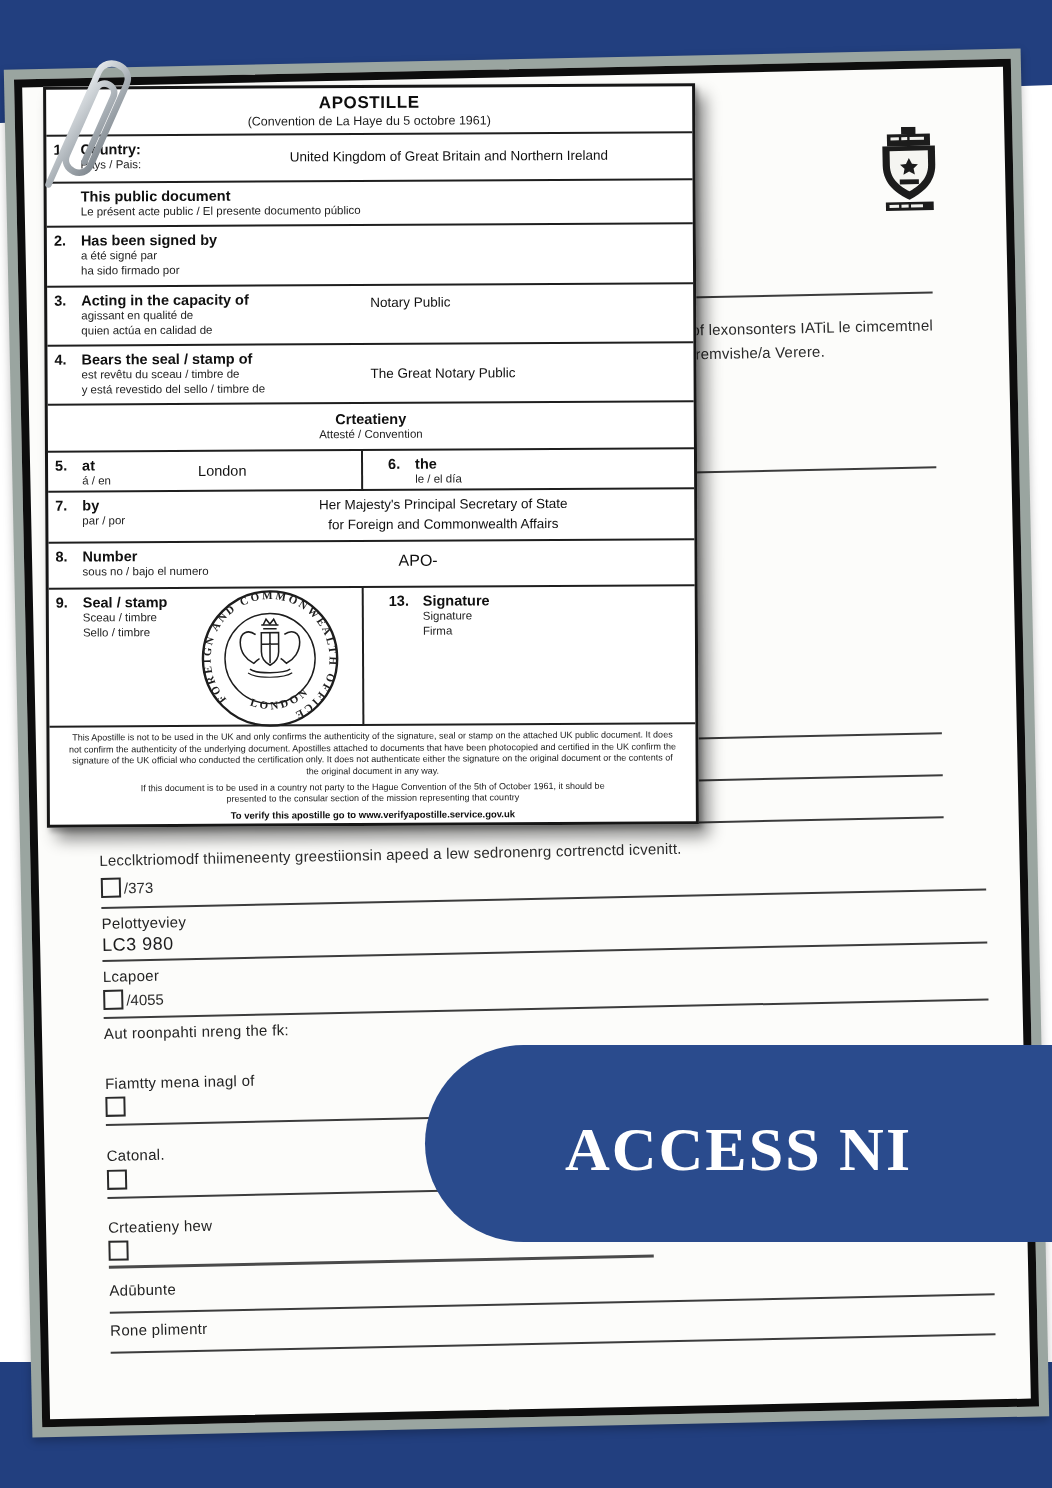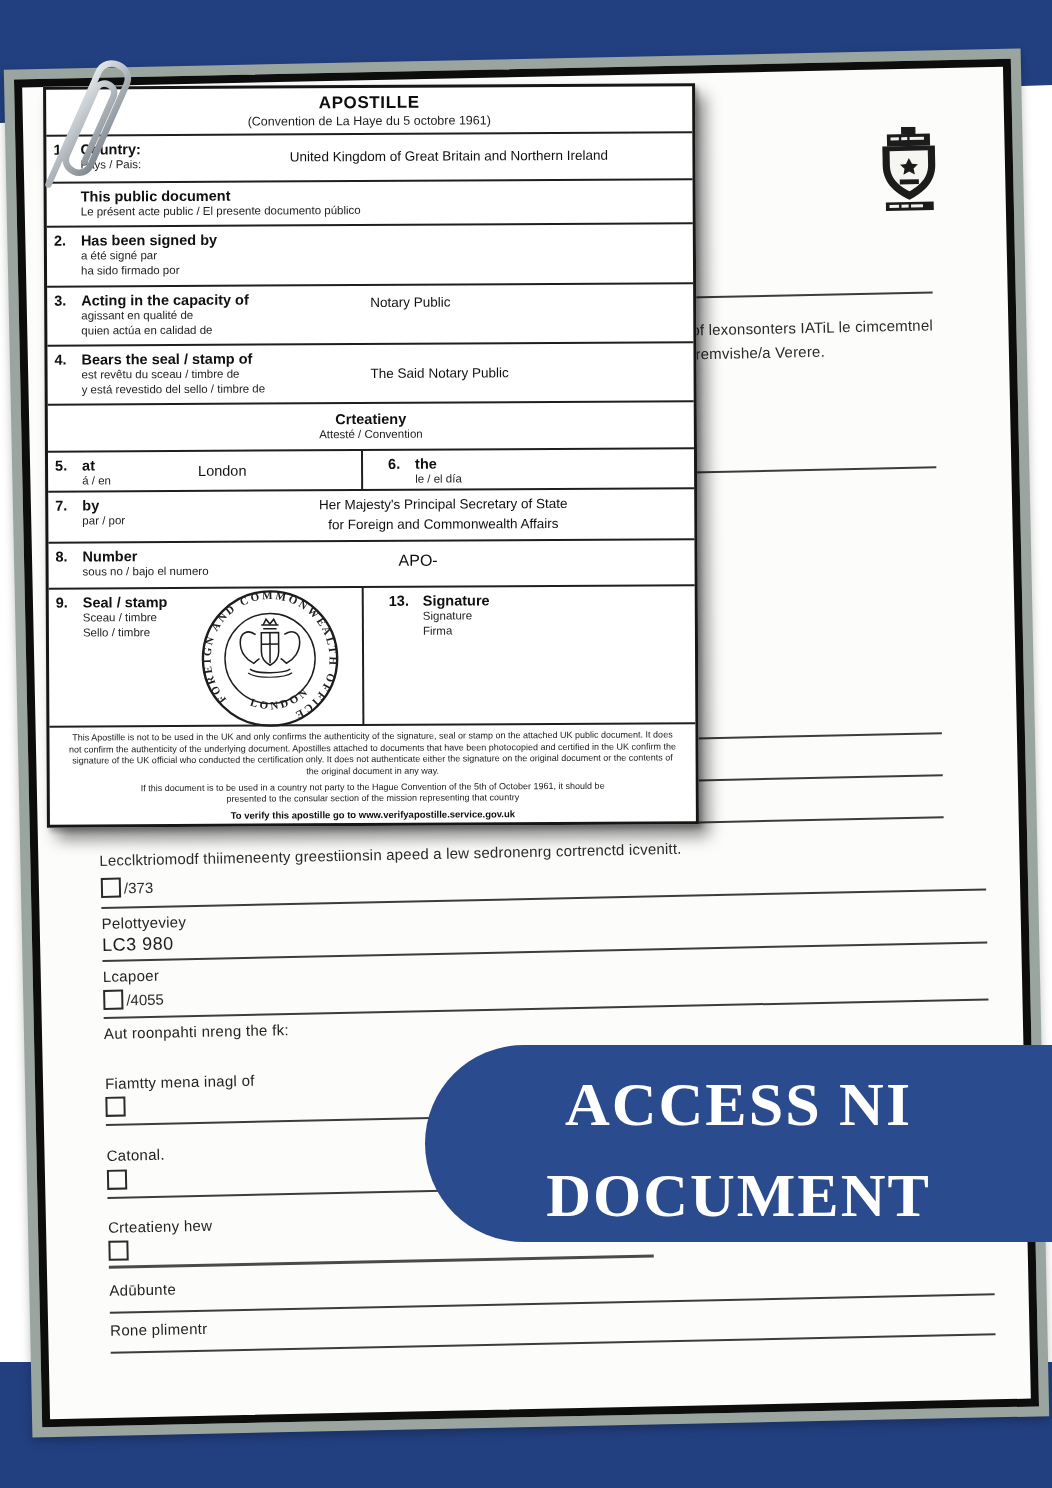--- a/index.html
+++ b/index.html
@@ -183,21 +183,21 @@
       <div class="val" style="left:323px;top:9px">Notary Public</div>
     </div>
 
     <div class="srow" style="height:59px">
       <div class="num">4.</div>
       <div class="stack">
         <div class="lbl">Bears the seal / stamp of</div>
         <div class="sub">est revêtu du sceau / timbre de</div>
         <div class="sub">y está revestido del sello / timbre de</div>
       </div>
-      <div class="val" style="left:323px;top:21px">The Said Notary Public</div>
+      <div class="val" style="left:323px;top:21px">The Great Notary Public</div>
     </div>
 
     <div class="srow centerrow" style="height:47px">
       <div class="lbl">Crteatieny</div>
       <div class="sub">Attesté / Convention</div>
     </div>
 
     <div class="srow" style="height:40px;padding:0">
       <div class="splitL">
         <div class="num">5.</div>
@@ -297,14 +297,13 @@
         <stop offset="0.5" stop-color="#aab1b7"></stop>
         <stop offset="1" stop-color="#7b838a"></stop>
       </linearGradient>
     </defs>
     <path d="M22,132 L22,28 C22,11 48,11 48,28 L48,102 C48,117 26,117 26,102 L26,42 C26,31 42,31 42,42 L42,102" fill="none" stroke="url(#clipgrad)" stroke-width="5.5" stroke-linecap="round"></path>
   </svg>
 </div>
 
 <div class="banner">
   <div class="bl">ACCESS NI</div>
-  <div class="bl">DOCUMENT</div>
 </div>
 
 </body></html>

